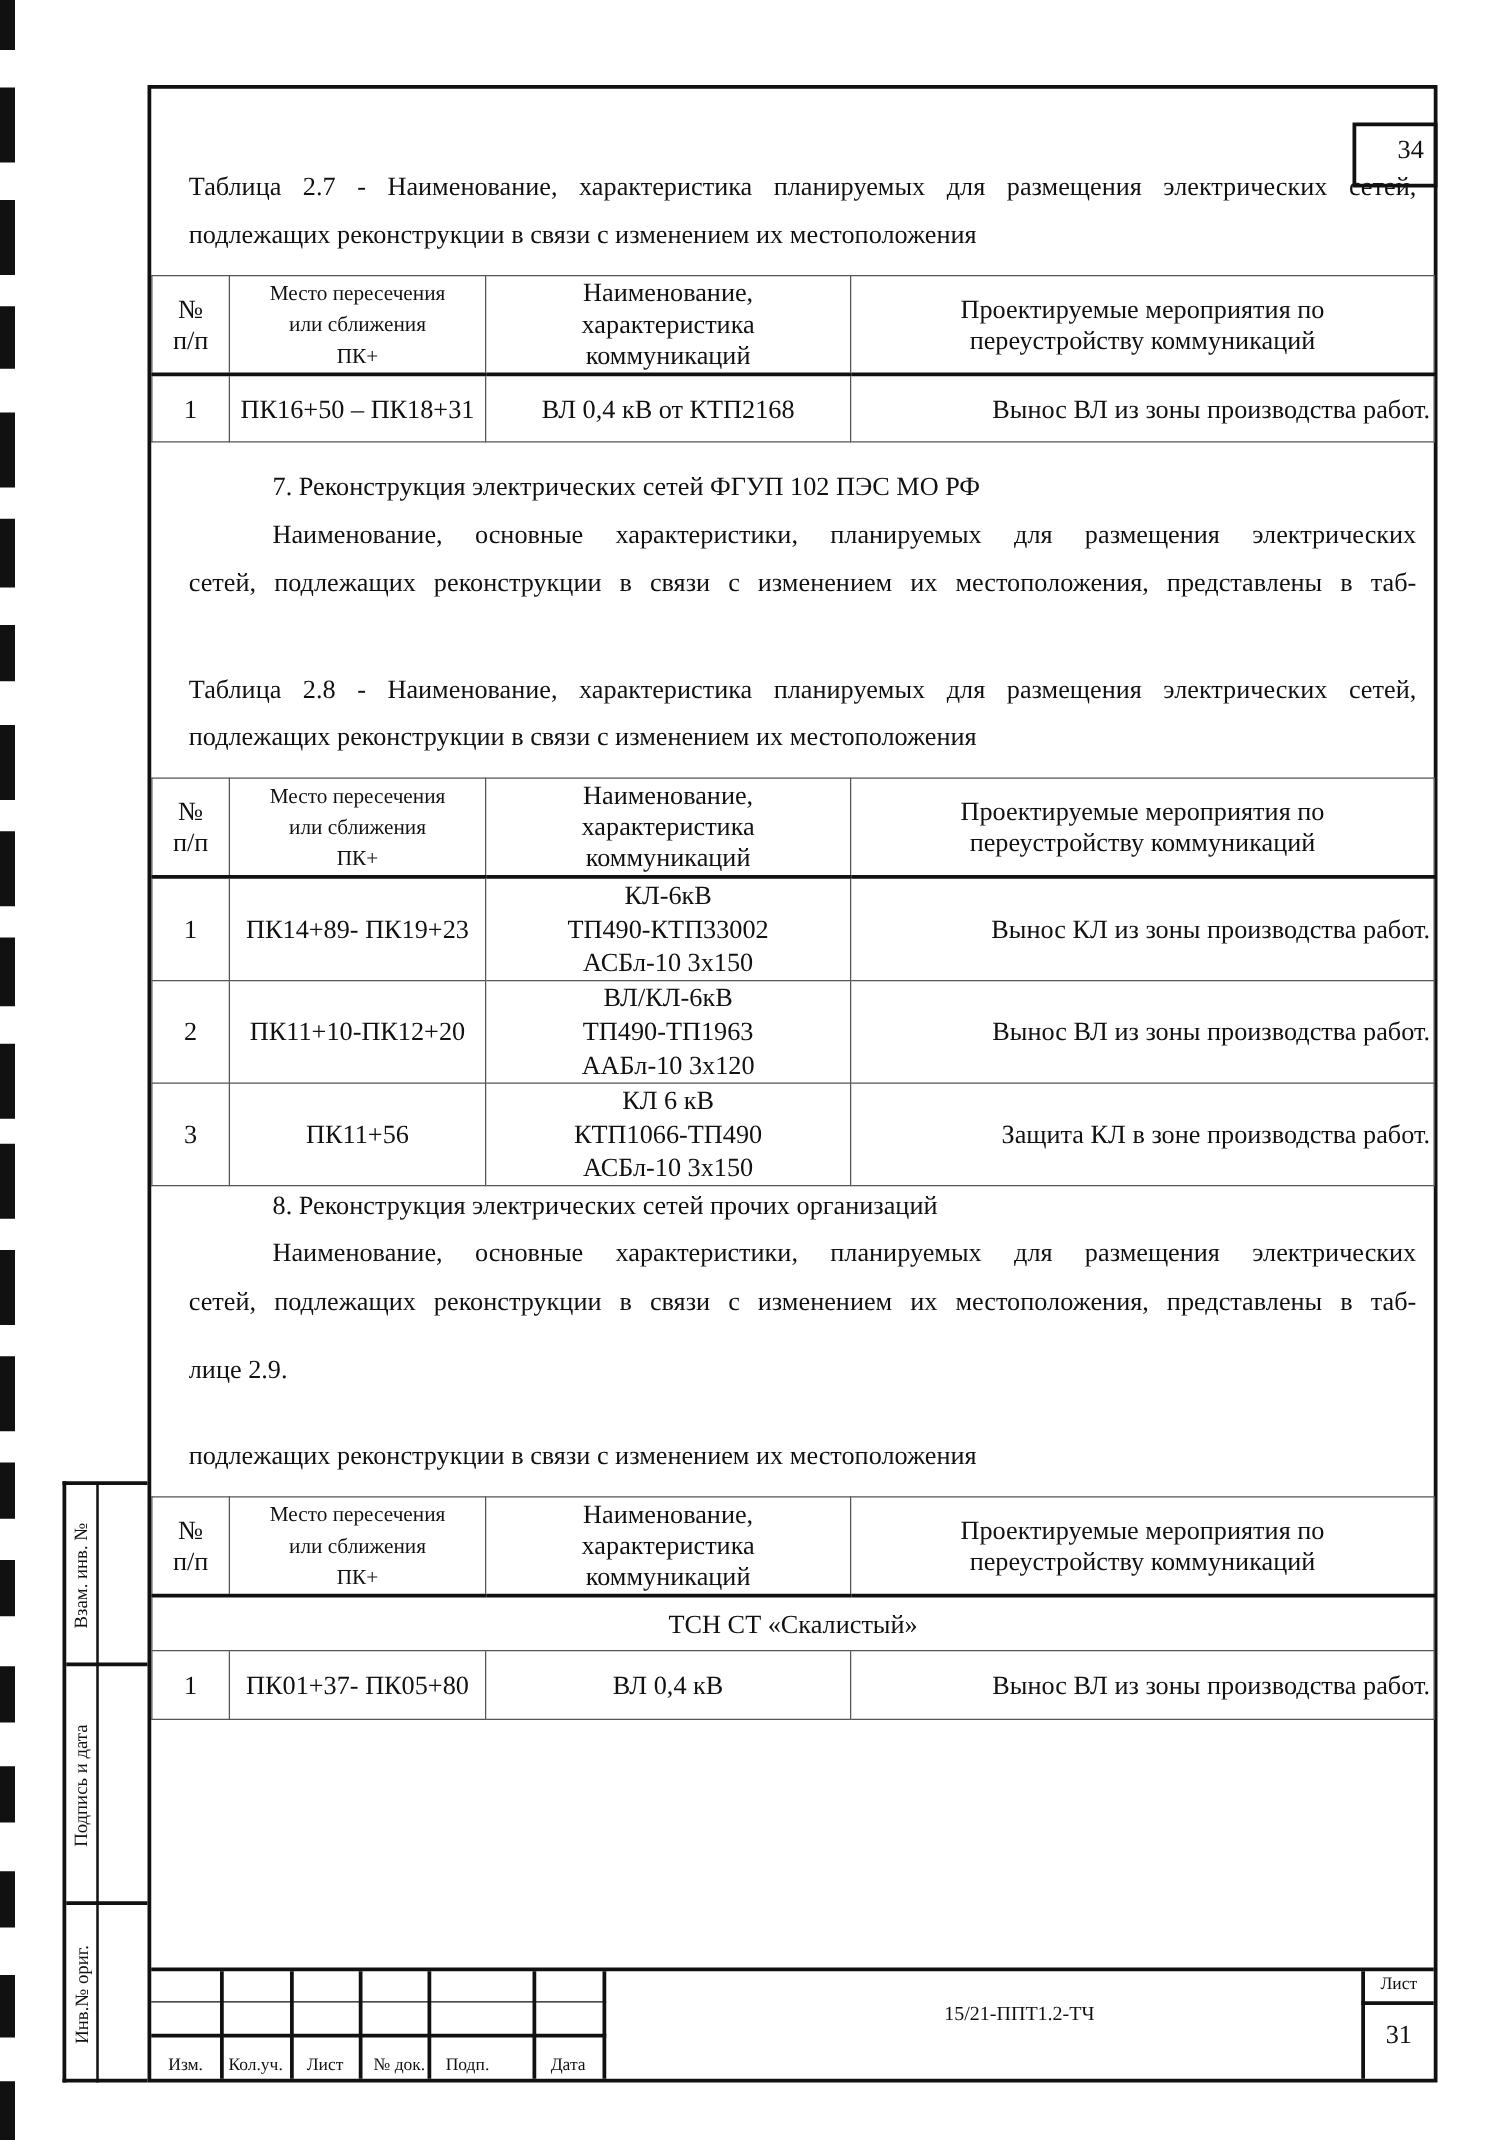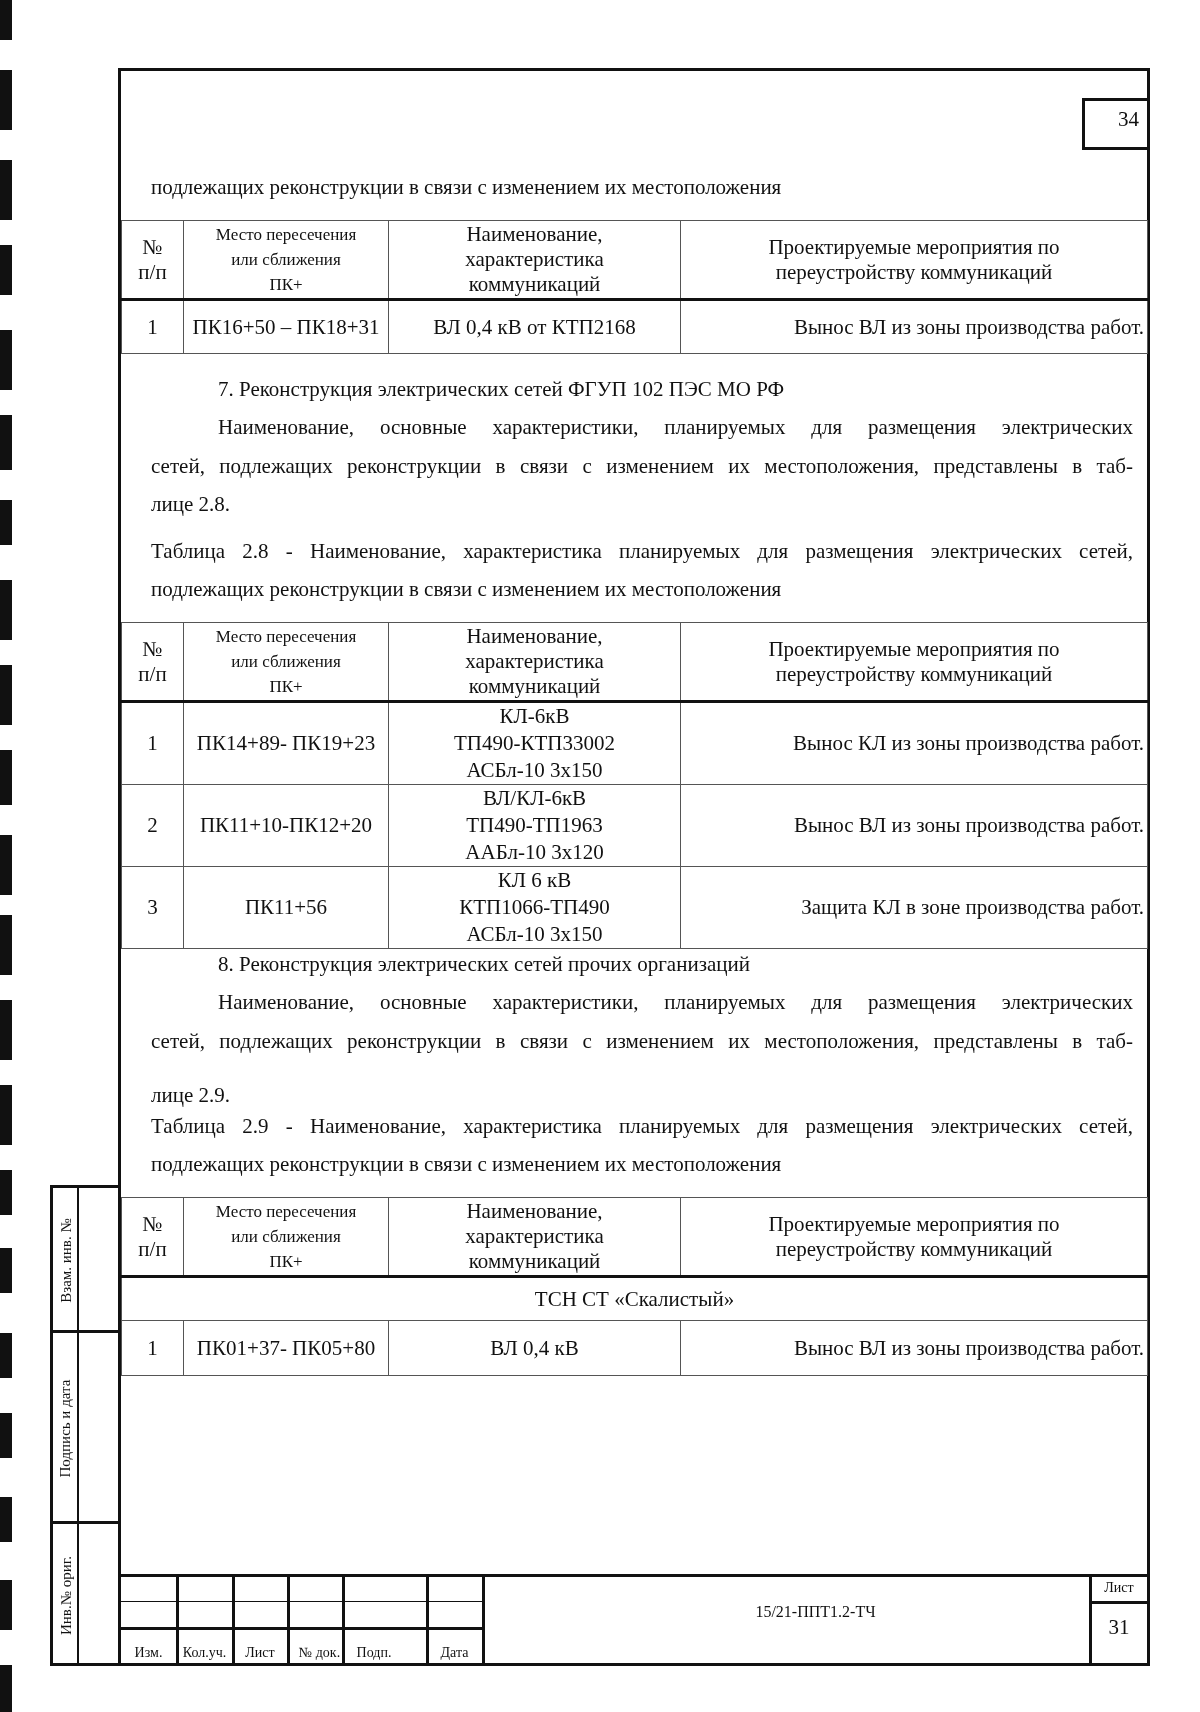--- a/index.html
+++ b/index.html
@@ -64,20 +64,21 @@
     </div>
   <div class="sideline" style="top:333px;"></div>
   <div class="sidelabel" style="top:336px;height:142px;">
       <span>Инв.№ ориг.</span>
     </div>
 </div>
 
 <div class="frame">
   <div class="pagebox">34</div>
 
+  <div class="p just" style="top:66px;">Таблица 2.7 - Наименование, характеристика планируемых для размещения электрических сетей,</div>
   <div class="p" style="top:104px;">подлежащих реконструкции в связи с изменением их местоположения</div>
 
   <table class="t" style="top:149px;">
     <colgroup>
         <col style="width:62px">
         <col style="width:205px">
         <col style="width:292px">
         <col style="width:467px">
       </colgroup>
     <tbody>
@@ -92,21 +93,20 @@
       <td>ПК16+50 – ПК18+31</td>
       <td>ВЛ 0,4 кВ от КТП2168</td>
       <td class="left">Вынос ВЛ из зоны производства работ.</td>
     </tr>
   </tbody>
     </table>
 
   <div class="p" style="top:306px;left:97px;">7.  Реконструкция электрических сетей ФГУП 102 ПЭС МО РФ</div>
   <div class="p just" style="top:344px;left:97px;">Наименование, основные характеристики, планируемых для размещения электрических</div>
   <div class="p just" style="top:383px;">сетей, подлежащих реконструкции в связи с изменением их местоположения, представлены в таб-</div>
-  <div class="p" style="top:421px;">лице 2.8.</div>
 
   <div class="p just" style="top:468px;">Таблица 2.8 - Наименование, характеристика планируемых для размещения электрических сетей,</div>
   <div class="p" style="top:506px;">подлежащих реконструкции в связи с изменением их местоположения</div>
 
   <table class="t" style="top:551px;">
     <colgroup>
         <col style="width:62px">
         <col style="width:205px">
         <col style="width:292px">
         <col style="width:467px">
@@ -137,21 +137,20 @@
       <td class="left">Защита КЛ в зоне производства работ.</td>
     </tr>
   </tbody>
     </table>
 
   <div class="p" style="top:881px;left:97px;">8.  Реконструкция электрических сетей прочих организаций</div>
   <div class="p just" style="top:919px;left:97px;">Наименование, основные характеристики, планируемых для размещения электрических</div>
   <div class="p just" style="top:958px;">сетей, подлежащих реконструкции в связи с изменением их местоположения, представлены в таб-</div>
   <div class="p" style="top:996px;margin-top:16px;">лице 2.9.</div>
 
-  <div class="p just" style="top:1043px;">Таблица 2.9 - Наименование, характеристика планируемых для размещения электрических сетей,</div>
   <div class="p" style="top:1081px;">подлежащих реконструкции в связи с изменением их местоположения</div>
 
   <table class="t" style="top:1126px;">
     <colgroup>
         <col style="width:62px">
         <col style="width:205px">
         <col style="width:292px">
         <col style="width:467px">
       </colgroup>
     <tbody>

